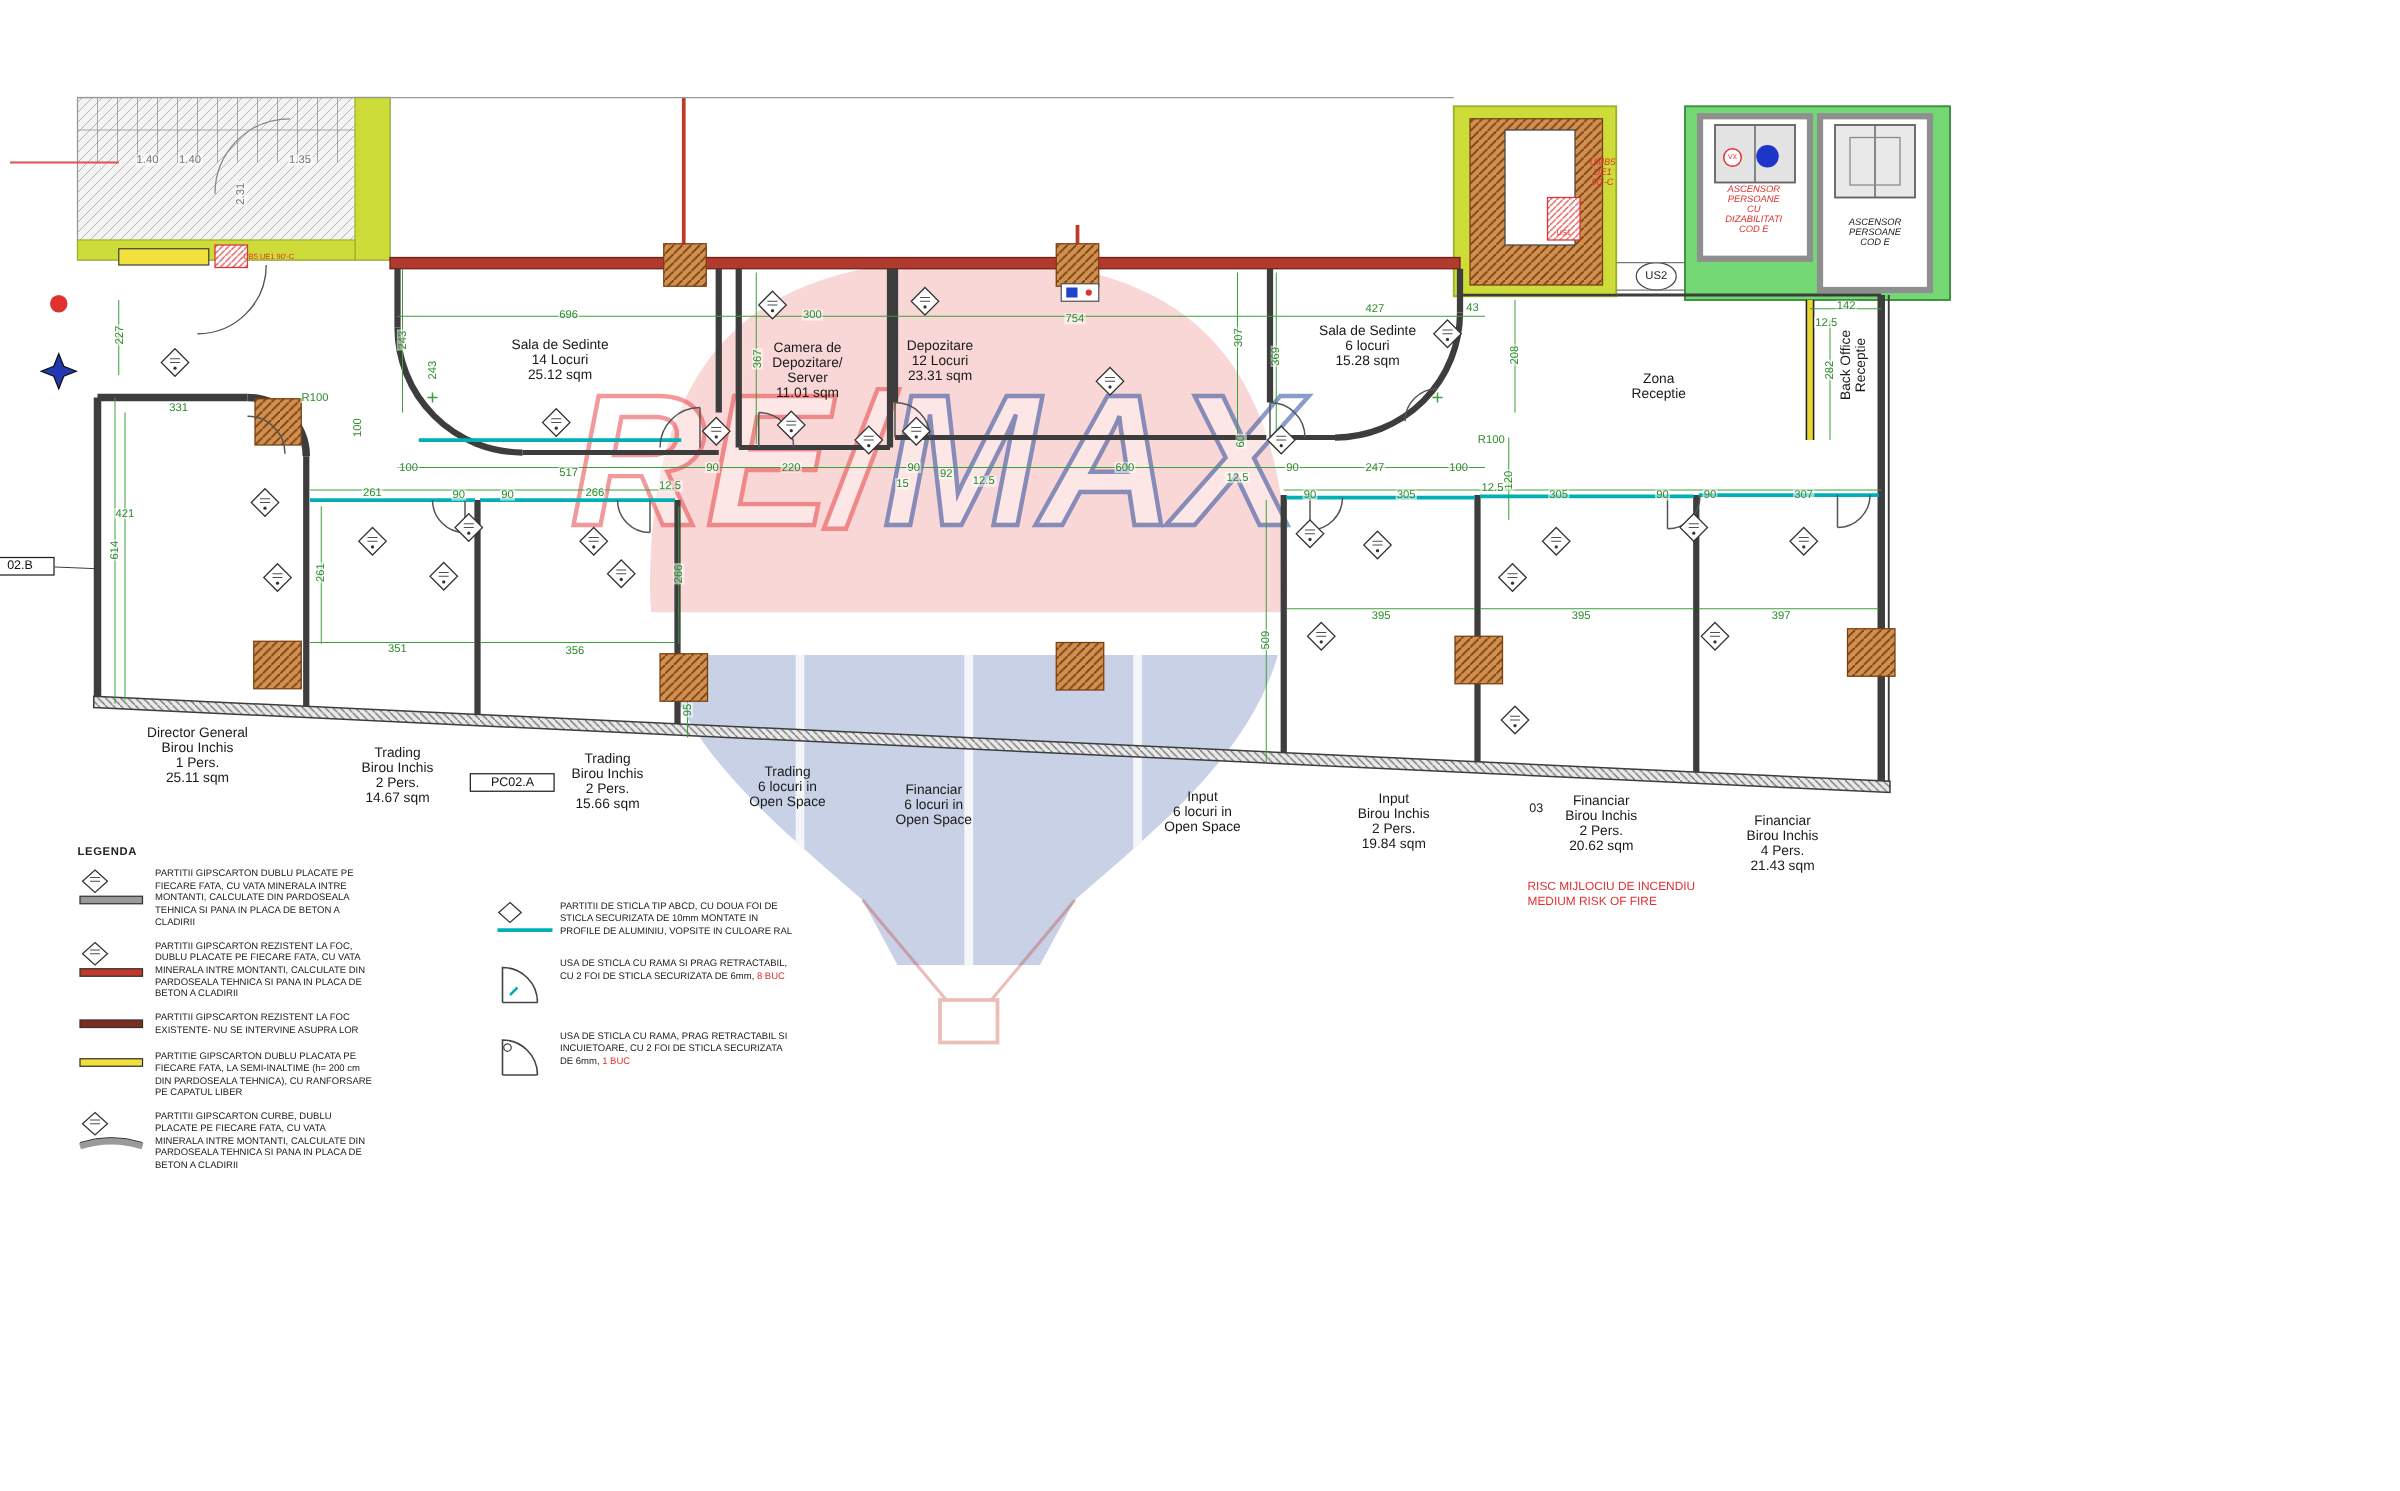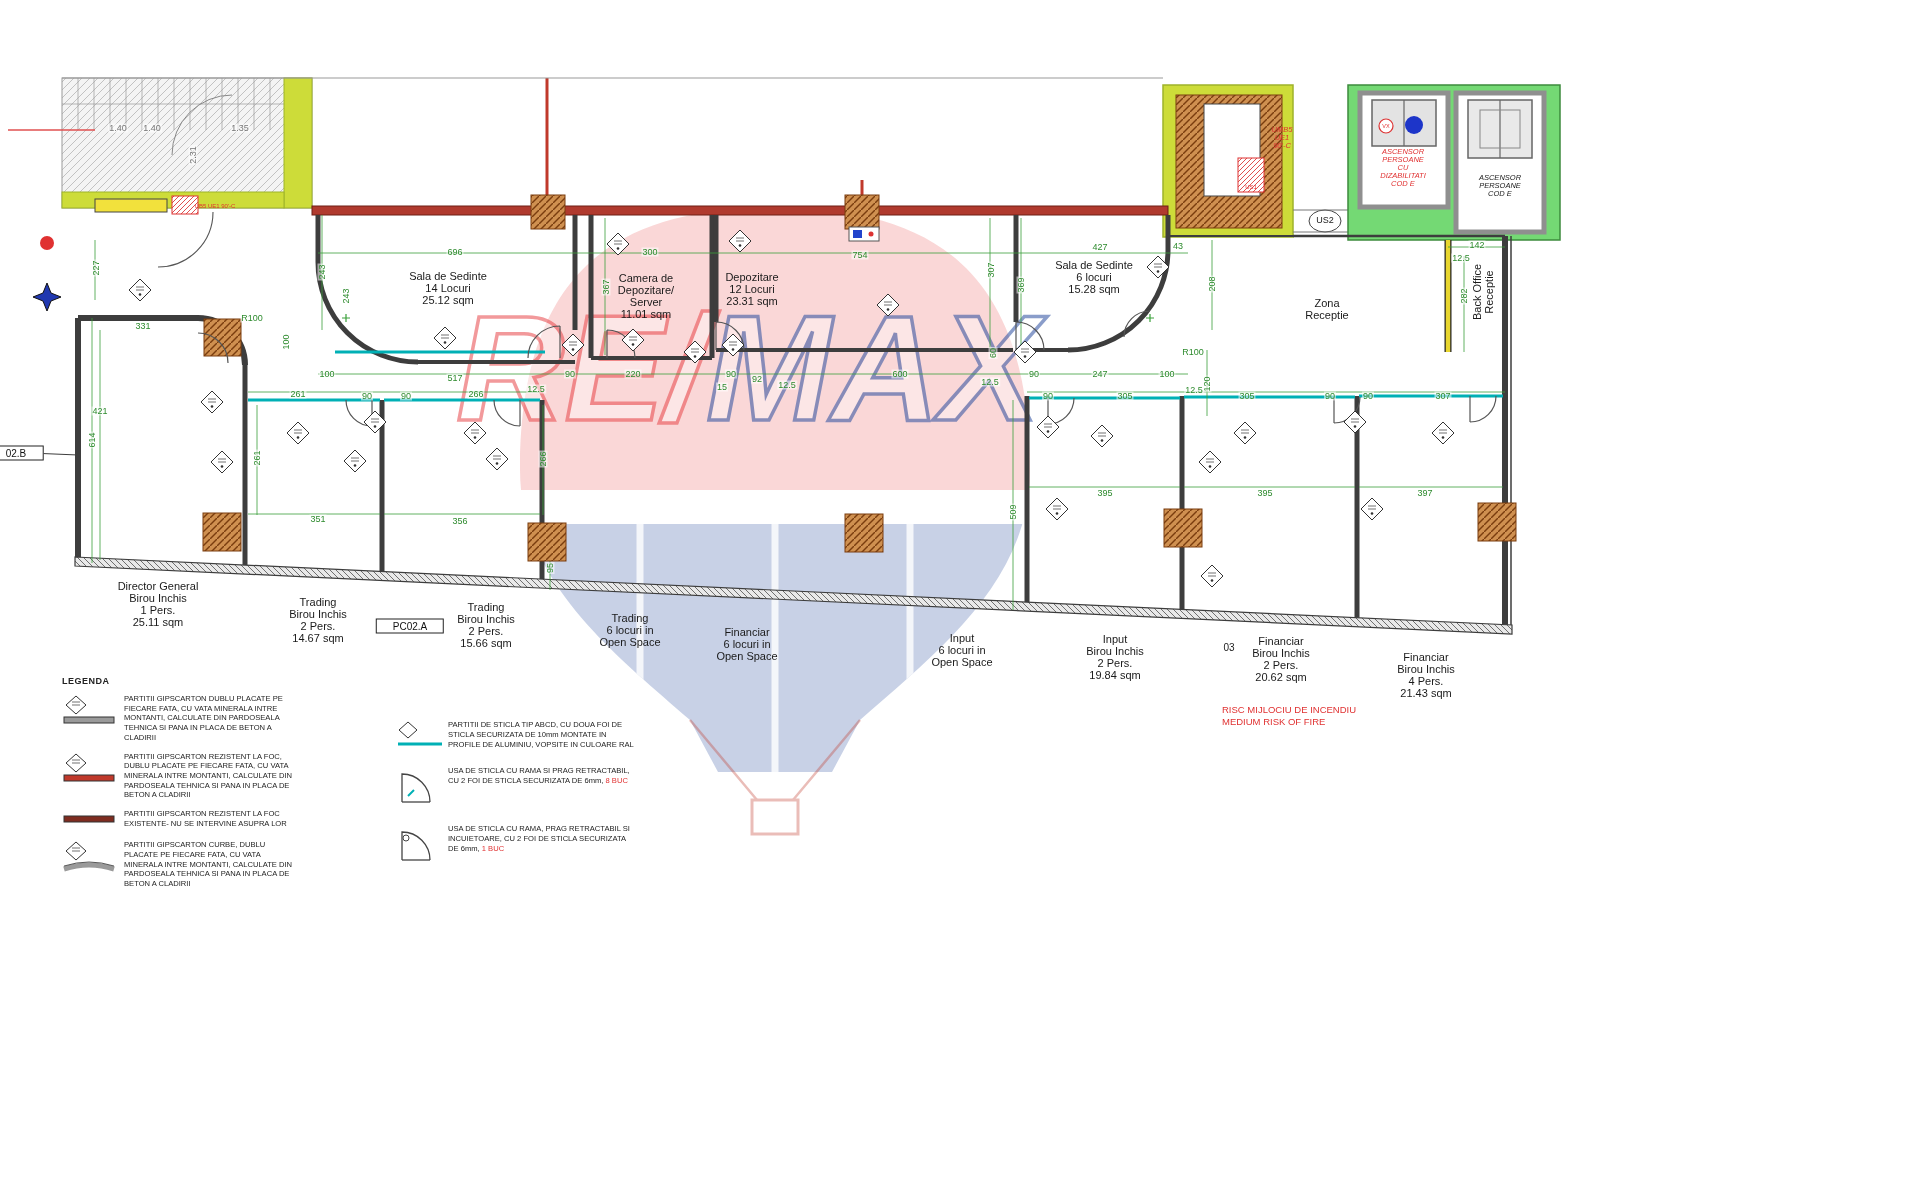--- a/index.html
+++ b/index.html
@@ -430,20 +430,26 @@
           </svg></div>
     <div class="leg-text">PARTITII GIPSCARTON REZISTENT LA FOC, DUBLU PLACATE PE FIECARE FATA, CU VATA MINERALA INTRE MONTANTI, CALCULATE DIN PARDOSEALA TEHNICA SI PANA IN PLACA DE BETON A CLADIRII</div>
   </div>
   <div class="leg-item">
     <div class="leg-icon"><svg width="56" height="20">
             <rect x="2" y="7" width="50" height="6" fill="#7e2c20" stroke="#333"></rect>
           </svg></div>
     <div class="leg-text">PARTITII GIPSCARTON REZISTENT LA FOC EXISTENTE- NU SE INTERVINE ASUPRA LOR</div>
   </div>
   <div class="leg-item">
+    <div class="leg-icon"><svg width="56" height="20">
+            <rect x="2" y="7" width="50" height="6" fill="#f2e13c" stroke="#333"></rect>
+          </svg></div>
+    <div class="leg-text">PARTITIE GIPSCARTON DUBLU PLACATA PE FIECARE FATA, LA SEMI-INALTIME (h= 200 cm DIN PARDOSEALA TEHNICA), CU RANFORSARE PE CAPATUL LIBER</div>
+  </div>
+  <div class="leg-item">
     <div class="leg-icon"><svg width="56" height="34">
             <path d="M14,2 L24,11 L14,20 L4,11 Z" fill="#fff" stroke="#333"></path>
             <path d="M10,8h8M10,11h8" stroke="#333" stroke-width="0.7"></path>
             <path d="M2,29 Q27,21 52,29" fill="none" stroke="#9a9a9a" stroke-width="5"></path>
             <path d="M2,29 Q27,21 52,29" fill="none" stroke="#333" stroke-width="0.8" transform="translate(0,-3)"></path>
           </svg></div>
     <div class="leg-text">PARTITII GIPSCARTON CURBE, DUBLU PLACATE PE FIECARE FATA, CU VATA MINERALA INTRE MONTANTI, CALCULATE DIN PARDOSEALA TEHNICA SI PANA IN PLACA DE BETON A CLADIRII</div>
   </div>
 </div>
 

